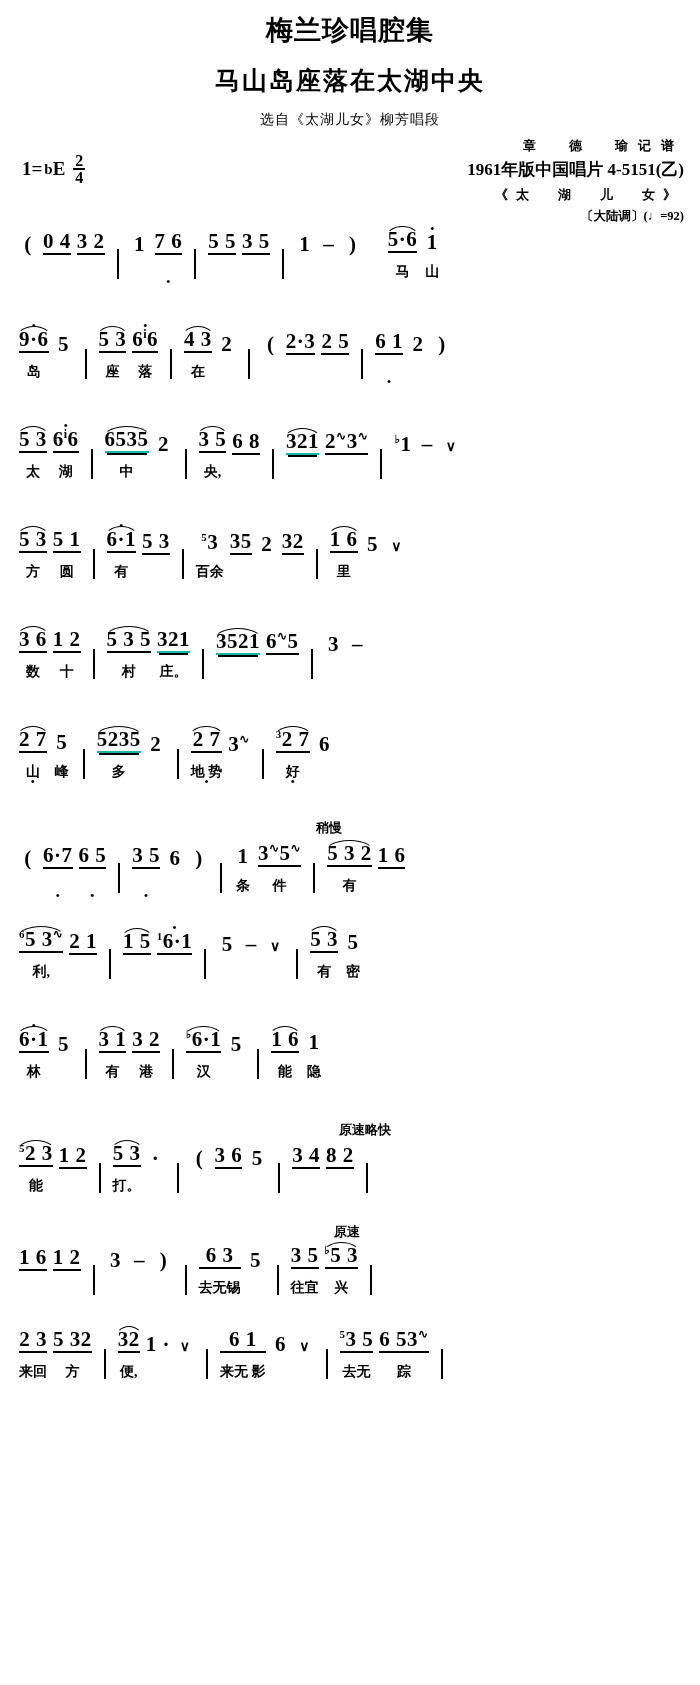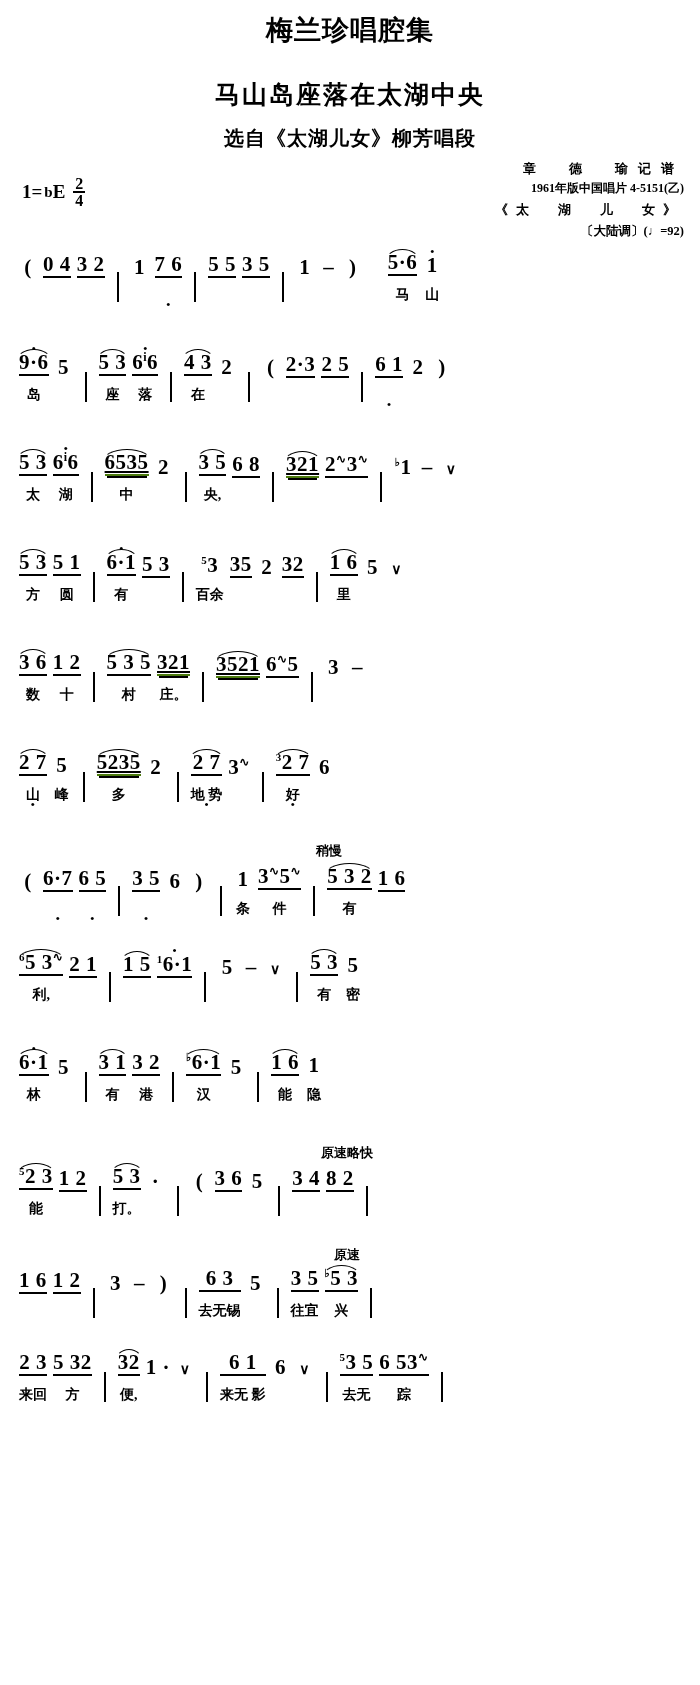--- a/index.html
+++ b/index.html
@@ -28,26 +28,26 @@
     font-size: 27px;
     font-weight: bold;
     letter-spacing: 1px;
     margin-top: 12px;
   }
   .song-title {
     text-align: center;
     font-size: 25px;
     font-weight: bold;
     letter-spacing: 2px;
-    margin-top: 30px;
+    margin-top: 16px;
   }
   .subtitle {
     text-align: center;
-    font-size: 20px;
-    font-weight: bold;
+    font-size: 14px;
+    font-weight: normal;
     margin-top: 14px;
     letter-spacing: 1px;
   }
 
   
   .meta-row {
     position: relative;
     height: 86px;
     margin-top: 6px;
   }
@@ -83,21 +83,21 @@
     right: 16px;
     top: 0px;
     text-align: right;
     font-size: 13px;
     font-weight: bold;
     line-height: 1.65;
   }
   .credits .spread {
     letter-spacing: 10px;
   }
-  .credits .line2 { font-size: 12px; letter-spacing: 0px; text-align: right; }
+  .credits .line2 { font-size: 17px; letter-spacing: 0px; text-align: right; }
   .credits .line3 { letter-spacing: 8px; }
   .credits .line4 { font-size: 12.5px; letter-spacing: 0px; }
 
   
   .system {
     position: relative;
     margin: 0 16px 0 16px;
     padding-top: 16px;
     min-height: 84px;
   }
@@ -141,24 +141,23 @@
     font-weight: bold;
     margin-top: 10px;
     white-space: nowrap;
     font-family: "Liberation Serif", serif;
   }
   .lyric.empty { visibility: hidden; }
 
   
   .u1 { border-bottom: 2px solid #000; padding-bottom: 1px; }
   .u2 {
-    border-bottom: 2px solid #4d7c0f;
+    border-bottom: 2px solid #14b8a6;
     padding-bottom: 1px;
     box-shadow: 0 4px 0 -2px #000;
-    text-decoration: underline;
   }
 
   
   .dotabove::before {
     content: "•";
     position: absolute;
     top: -9px;
     left: 50%;
     transform: translateX(-50%);
     font-size: 13px;
@@ -762,21 +761,21 @@
           </div>
         <div class="ng">
             <div class="note">1</div>
             <div class="lyric">隐</div>
           </div>
       </div>
     </div>
   </div>
 
   <div class="system">
-    <div class="tempo-mark" style="left:305px;top:0px;">原速略快</div>
+    <div class="tempo-mark" style="left:323px;top:0px;">原速略快</div>
     <div class="measures" style="margin-top:14px;">
       <div class="measure">
         <div class="ng">
             <span class="slur"></span>
             <div class="note u1"><span class="grace">5</span>2&nbsp;3</div>
             <div class="lyric">能</div>
           </div>
         <div class="ng">
             <div class="note u1">1&nbsp;2</div>
             <div class="lyric empty">·</div>

